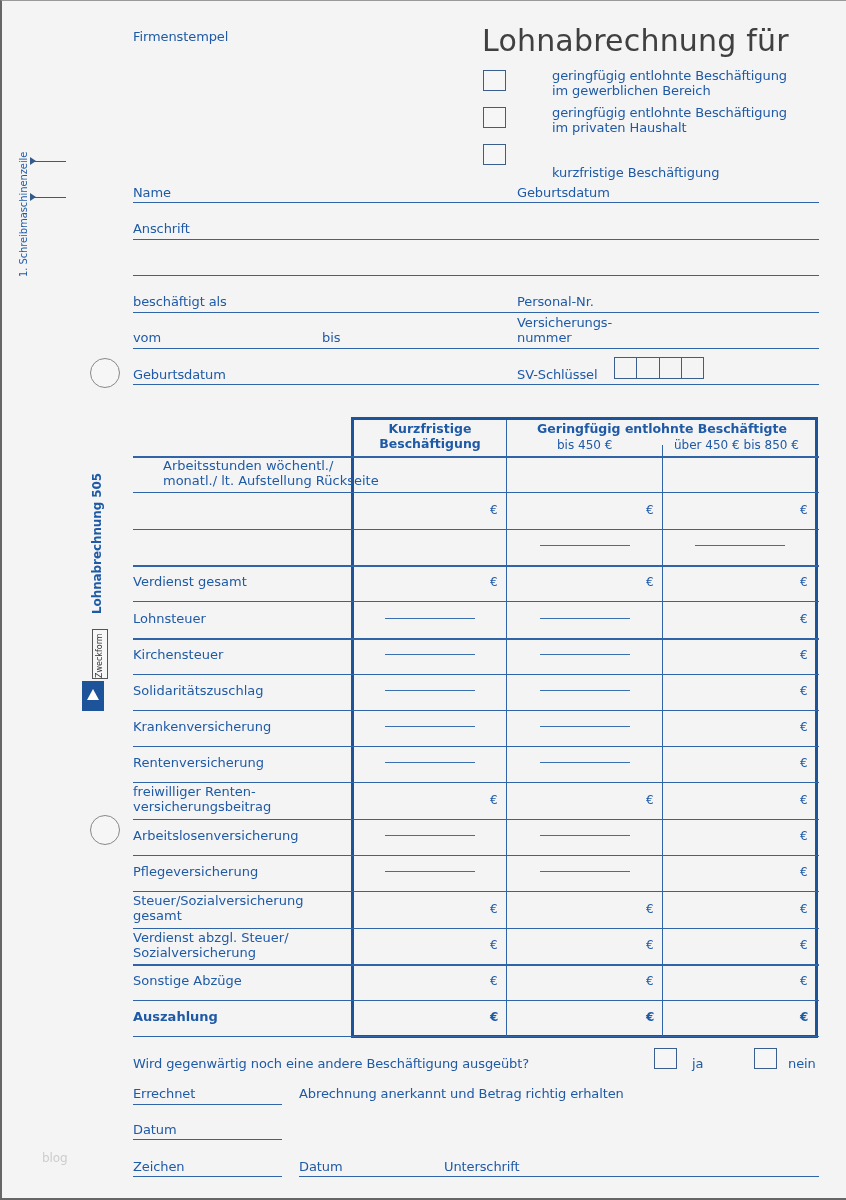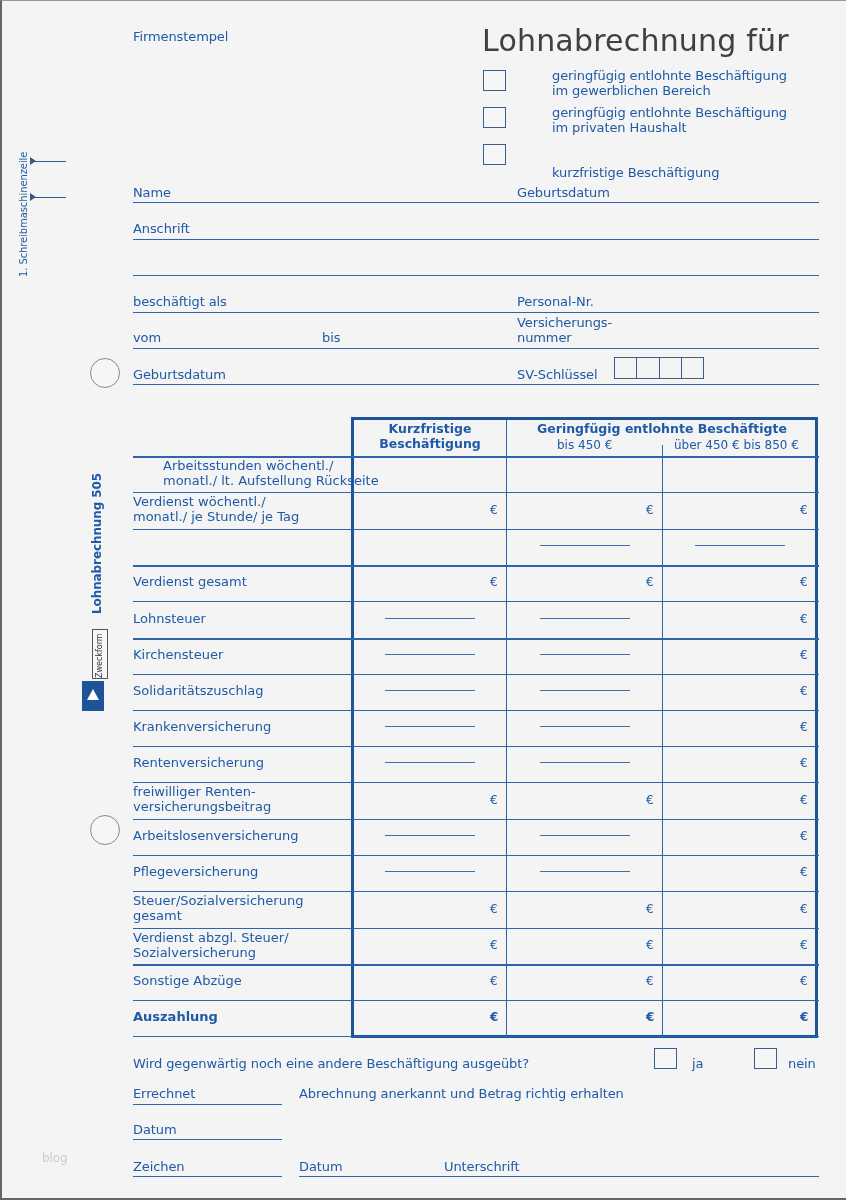--- a/index.html
+++ b/index.html
@@ -125,24 +125,20 @@
   <div class="hline" style="left:131px; top:1175px; width:149px;"></div>
   <div class="t" style="left:297px; top:1158px;">Datum</div>
   <div class="t" style="left:442px; top:1158px;">Unterschrift</div>
   <div class="hline" style="left:297px; top:1175px; width:520px;"></div>
 <div class="hline" style="left: 131px; top: 455px; width: 686px; height: 2px; background: rgb(47, 101, 168);"></div>
     <div class="row-label" style="top: 457px; margin-left: 30px;">
       <div>Arbeitsstunden wöchentl./</div>
       <div>monatl./ lt. Aufstellung Rückseite</div>
     </div>
     <div class="row-line" style="top: 491px; height: 1px;"></div>
-    <div class="row-label" style="top: 493px;">
-      <div>Verdienst wöchentl./</div>
-      <div>monatl./ je Stunde/ je Tag</div>
-    </div>
     <div class="row-line" style="top: 528px; height: 1px;"></div>
     <div class="euro" style="left: 488px; top: 502px;">€</div>
     <div class="euro" style="left: 644px; top: 502px;">€</div>
     <div class="euro" style="left: 798px; top: 502px;">€</div>
     <div class="row-line" style="top: 564px; height: 2px;"></div>
     <div class="dash" style="left: 538px; top: 544px;"></div>
     <div class="dash" style="left: 693px; top: 544px;"></div>
     <div class="row-label" style="top: 573px;">
       <div>Verdienst gesamt</div>
     </div>

